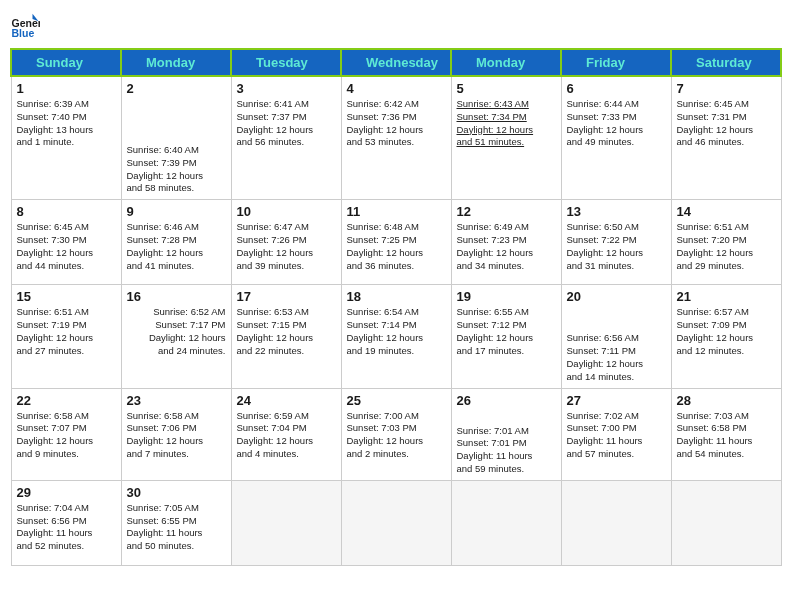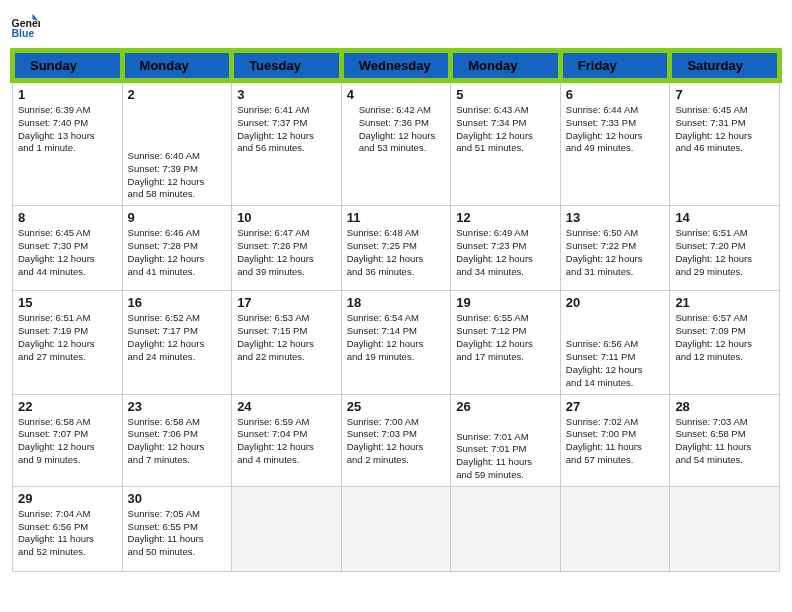--- a/index.html
+++ b/index.html
@@ -38,26 +38,26 @@
       font-size: 16px;
       color: #444;
     }
     .calendar-table {
       width: 100%;
       border-collapse: collapse;
       table-layout: fixed;
     }
     .calendar-table th {
       background-color: #1565c0;
-      color: #000000;
+      color: #5eead4;
       text-align: left;
-      padding: 5px 15px;
+      padding: 5px 24px;
       font-size: 13px;
       font-weight: bold;
-      border: 5px solid #84cc16;
+      border: 2px solid #84cc16;
     }
     .calendar-table td {
       vertical-align: top;
       padding: 4px 5px;
       border: 1px solid #ccc;
       font-size: 9.5px;
       color: #222;
       height: 85px;
       background: #fff;
     }
@@ -127,28 +127,28 @@
         </td>
         <td>
           <span class="day-number">3</span>
           <div class="day-info" style="white-space: pre-line;">Sunrise: 6:41 AM
 Sunset: 7:37 PM
 Daylight: 12 hours
 and 56 minutes.</div>
         </td>
         <td>
           <span class="day-number">4</span>
-          <div class="day-info" style="white-space: pre-line; margin-left: 12px;">Sunrise: 6:42 AM
+          <div class="day-info" style="white-space: pre-line;">Sunrise: 6:42 AM
 Sunset: 7:36 PM
 Daylight: 12 hours
 and 53 minutes.</div>
         </td>
         <td>
           <span class="day-number">5</span>
-          <div class="day-info" style="white-space: pre-line;">Sunrise: 6:43 AM
+          <div class="day-info" style="white-space: pre-line; text-decoration: underline;">Sunrise: 6:43 AM
 Sunset: 7:34 PM
 Daylight: 12 hours
 and 51 minutes.</div>
         </td>
         <td>
           <span class="day-number">6</span>
           <div class="day-info" style="white-space: pre-line;">Sunrise: 6:44 AM
 Sunset: 7:33 PM
 Daylight: 12 hours
 and 49 minutes.</div>
@@ -215,21 +215,21 @@
       <tr>
         <td>
           <span class="day-number">15</span>
           <div class="day-info" style="white-space: pre-line;">Sunrise: 6:51 AM
 Sunset: 7:19 PM
 Daylight: 12 hours
 and 27 minutes.</div>
         </td>
         <td>
           <span class="day-number">16</span>
-          <div class="day-info" style="white-space: pre-line;">Sunrise: 6:52 AM
+          <div class="day-info" style="white-space: pre-line; text-align: right;">Sunrise: 6:52 AM
 Sunset: 7:17 PM
 Daylight: 12 hours
 and 24 minutes.</div>
         </td>
         <td>
           <span class="day-number">17</span>
           <div class="day-info" style="white-space: pre-line;">Sunrise: 6:53 AM
 Sunset: 7:15 PM
 Daylight: 12 hours
 and 22 minutes.</div>

